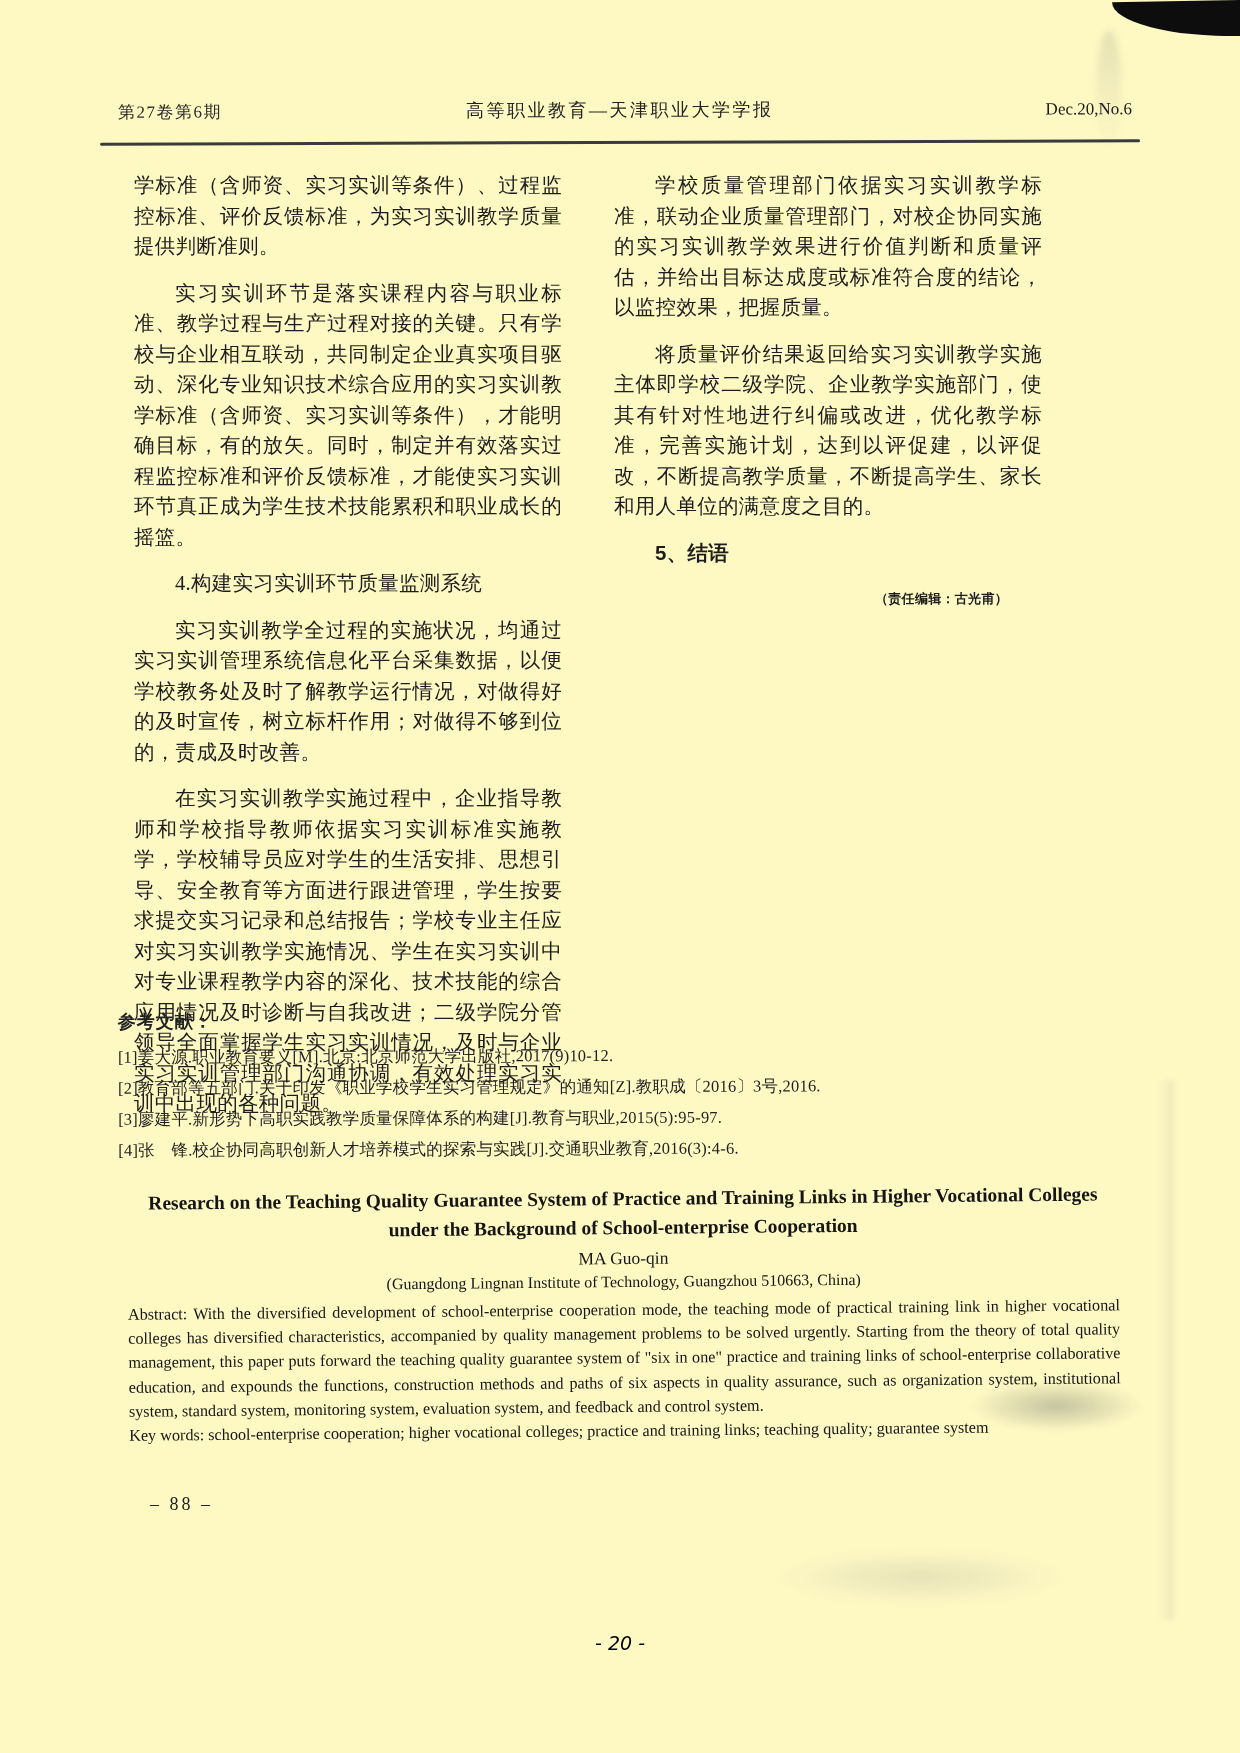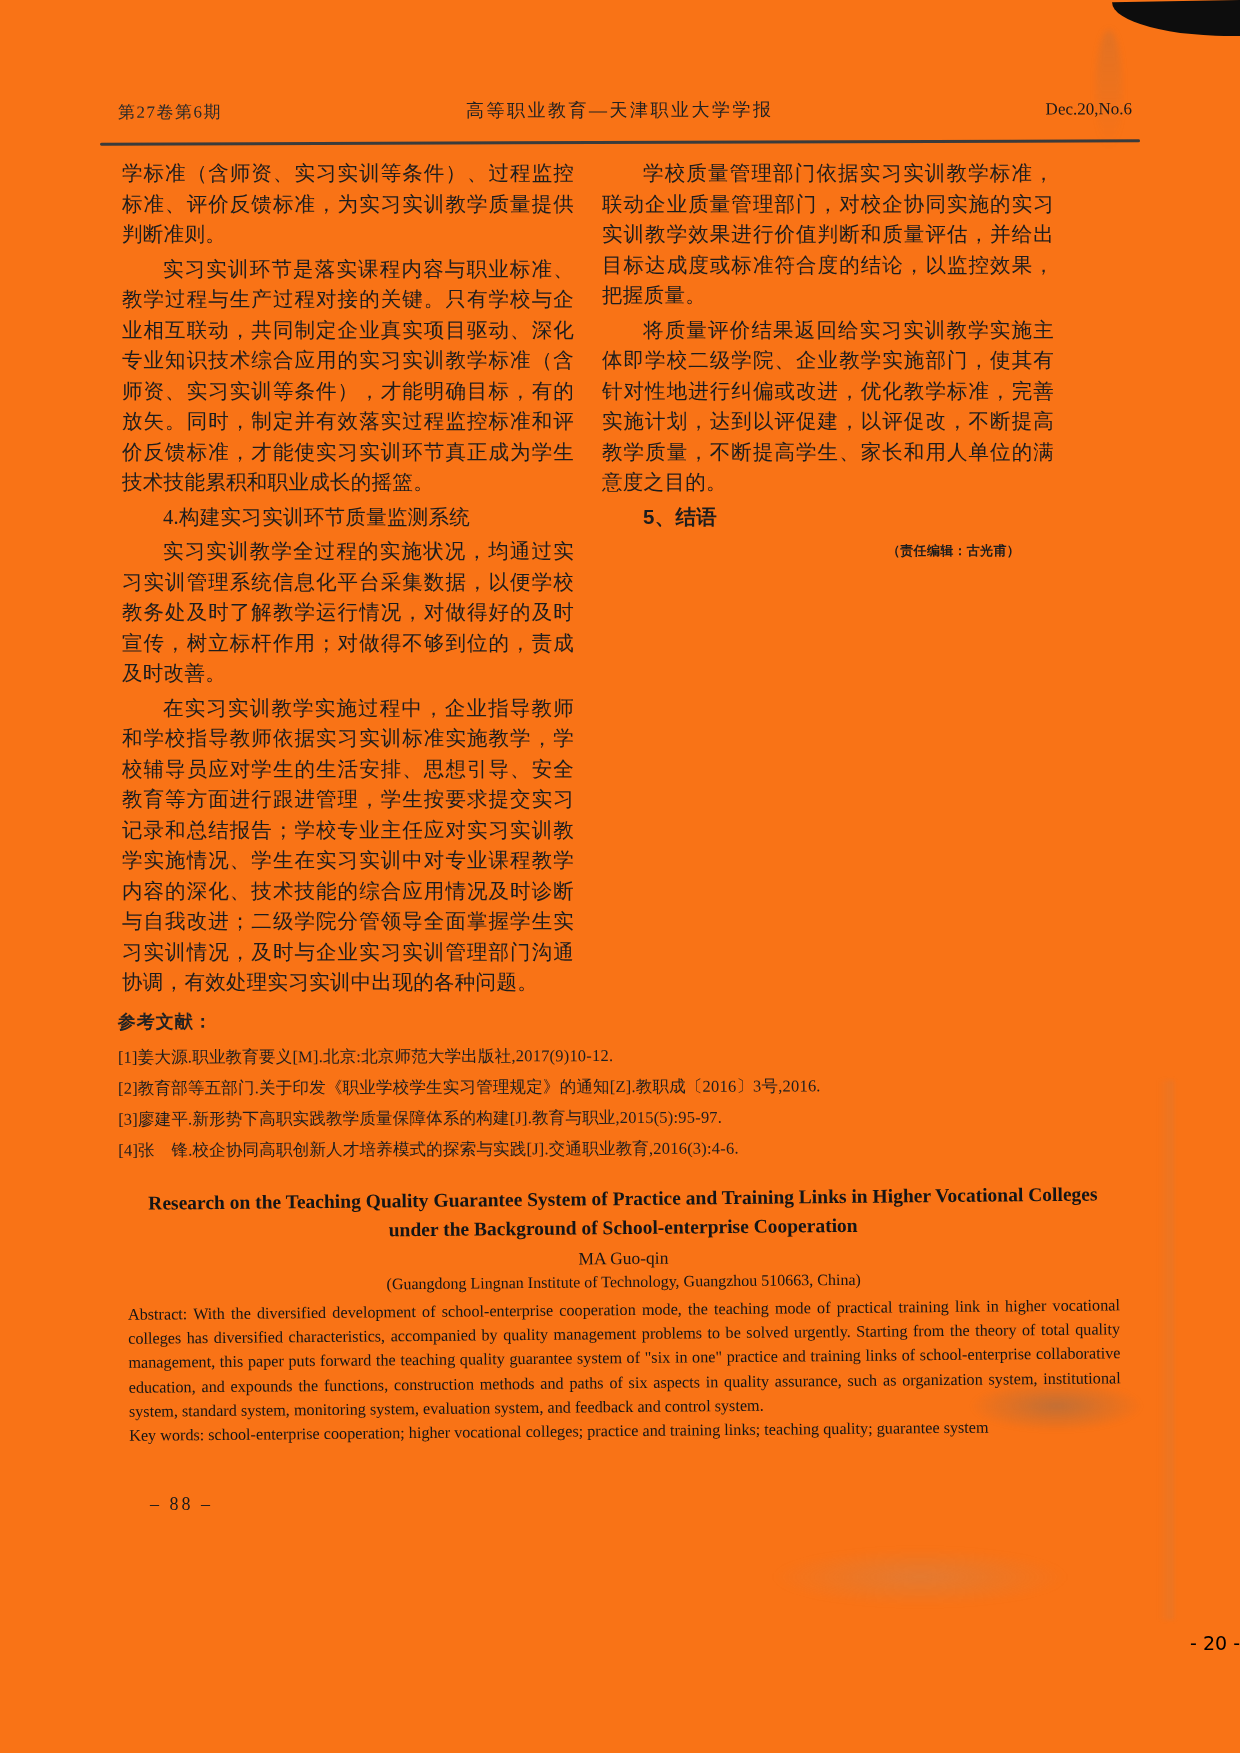--- a/index.html
+++ b/index.html
@@ -2,21 +2,21 @@
 <html><head>
 <meta charset="utf-8">
 <style>
   html,body{margin:0;padding:0;}
   body{
     width:1240px;height:1753px;position:relative;overflow:hidden;
     background:#ffffff;
     font-family:"Liberation Serif","DejaVu Serif",serif;
     color:#1c1c1c;
   }
-  .page{position:absolute;inset:0;background:#f97316;padding-left:24px;}
+  .page{position:absolute;inset:0;background:#fef9c3;padding-left:24px;}
 
   
   .corner-mark{
     position:absolute;top:0;right:0;width:128px;height:36px;
     background:#0d0d0d;border-bottom-left-radius:100% 100%;
     transform:rotate(-1deg);transform-origin:top right;
   }
   .smudge-a{position:absolute;top:30px;right:118px;width:26px;height:120px;
     background:linear-gradient(to bottom,rgba(110,110,110,.16),rgba(110,110,110,0));
     filter:blur(3px);border-radius:50%;}
@@ -44,21 +44,21 @@
     background:#3b3b3b;border-radius:2px;transform:rotate(-.18deg);
   }
 
   
   .columns{
     position:absolute;top:154px;left:118px;width:940px;
     display:flex;gap:20px;
   }
   .col{width:460px;font-size:20.5px;line-height:30.5px;
     text-align:justify;letter-spacing:.3px;color:#1d1d1d;}
-  .col p{margin:4px;text-indent:2em;}
+  .col p{margin:16px;text-indent:2em;}
   .col p.cont{text-indent:0;}
   .col p.subhead{text-indent:2em;}
   .col p.subhead-strong{text-indent:2em;font-weight:bold;
     font-family:"Liberation Sans","DejaVu Sans",sans-serif;}
   .editor-credit{
     margin-top:10px;text-align:right;padding-right:34px;
     font-weight:bold;font-size:13px;text-indent:0 !important;
     font-family:"Liberation Sans","DejaVu Sans",sans-serif;
   }
 
@@ -77,22 +77,22 @@
   .etitle{text-align:center;font-weight:bold;font-size:19.5px;line-height:28.5px;}
   .eauthor{text-align:center;font-size:17.5px;margin-top:6px;}
   .eaffil{text-align:center;font-size:16px;margin-top:4px;}
   .eabstract{margin-top:7px;font-size:16.2px;line-height:24.2px;text-align:justify;}
   .ekeywords{font-size:16.2px;line-height:24.2px;text-align:justify;}
   .elabel{font-weight:normal;}
 
   
   .scan-page{position:absolute;top:1494px;left:150px;font-size:18px;
     letter-spacing:3px;color:#1a1a1a;}
-  .pdf-page{position:absolute;top:1632px;left:0;width:100%;text-align:right;
-    font-family:"DejaVu Sans","Liberation Sans",sans-serif;font-size:19px;color:#000;}
+  .pdf-page{position:absolute;top:1632px;left:0;width:100%;text-align:center;
+    font-family:"DejaVu Sans","Liberation Sans",sans-serif;font-size:19px;color:#000;font-style:italic;}
 </style>
 </head>
 <body>
 
 <div class="page">
 
   <div class="corner-mark"></div>
   <div class="smudge-a"></div>
   <div class="smudge-b"></div>
   <div class="smudge-c"></div>

